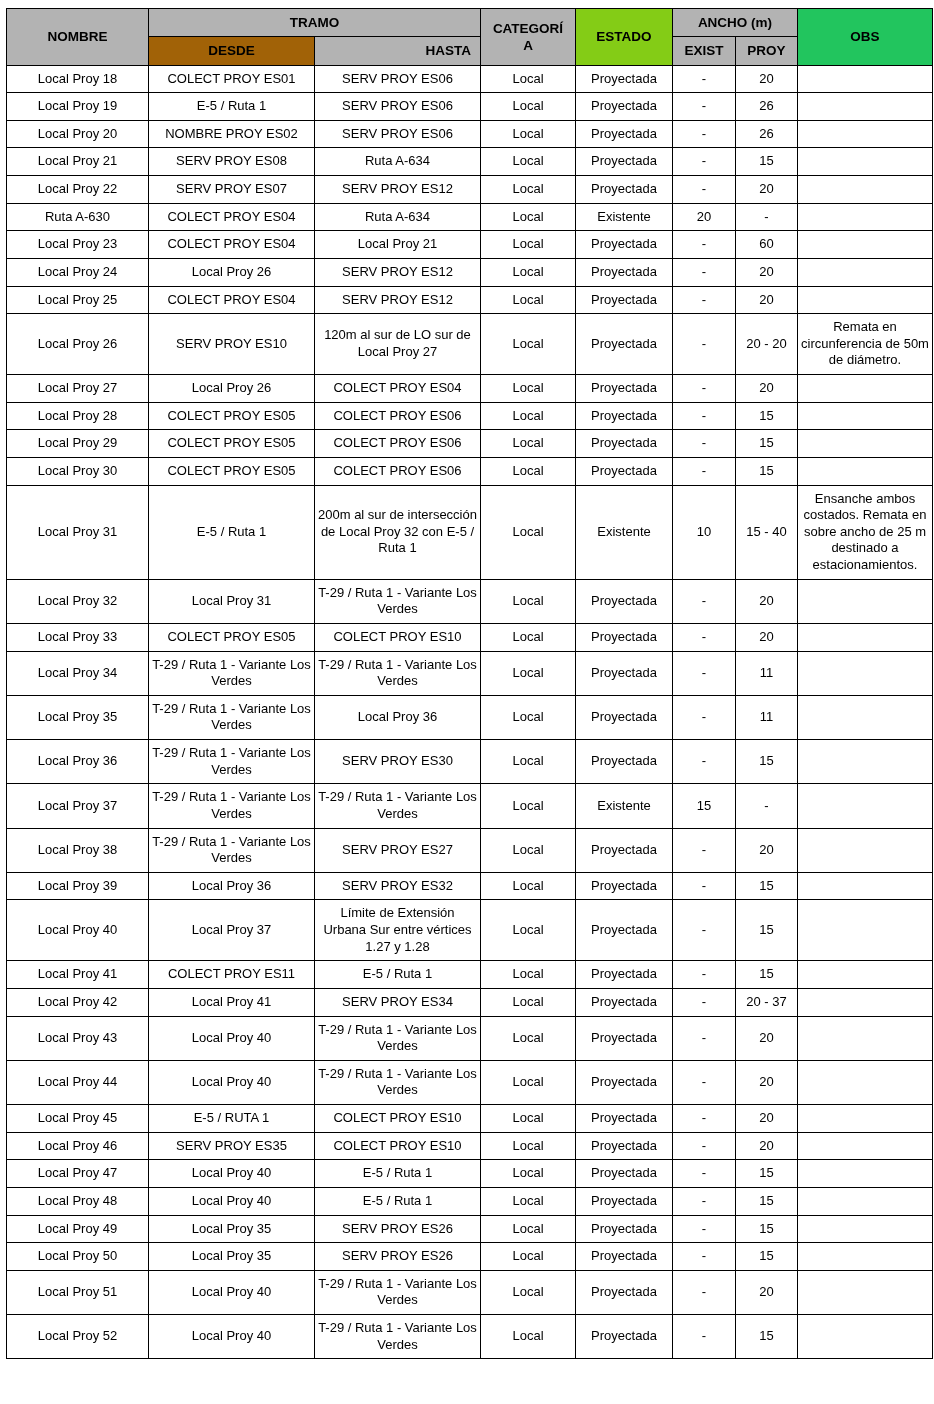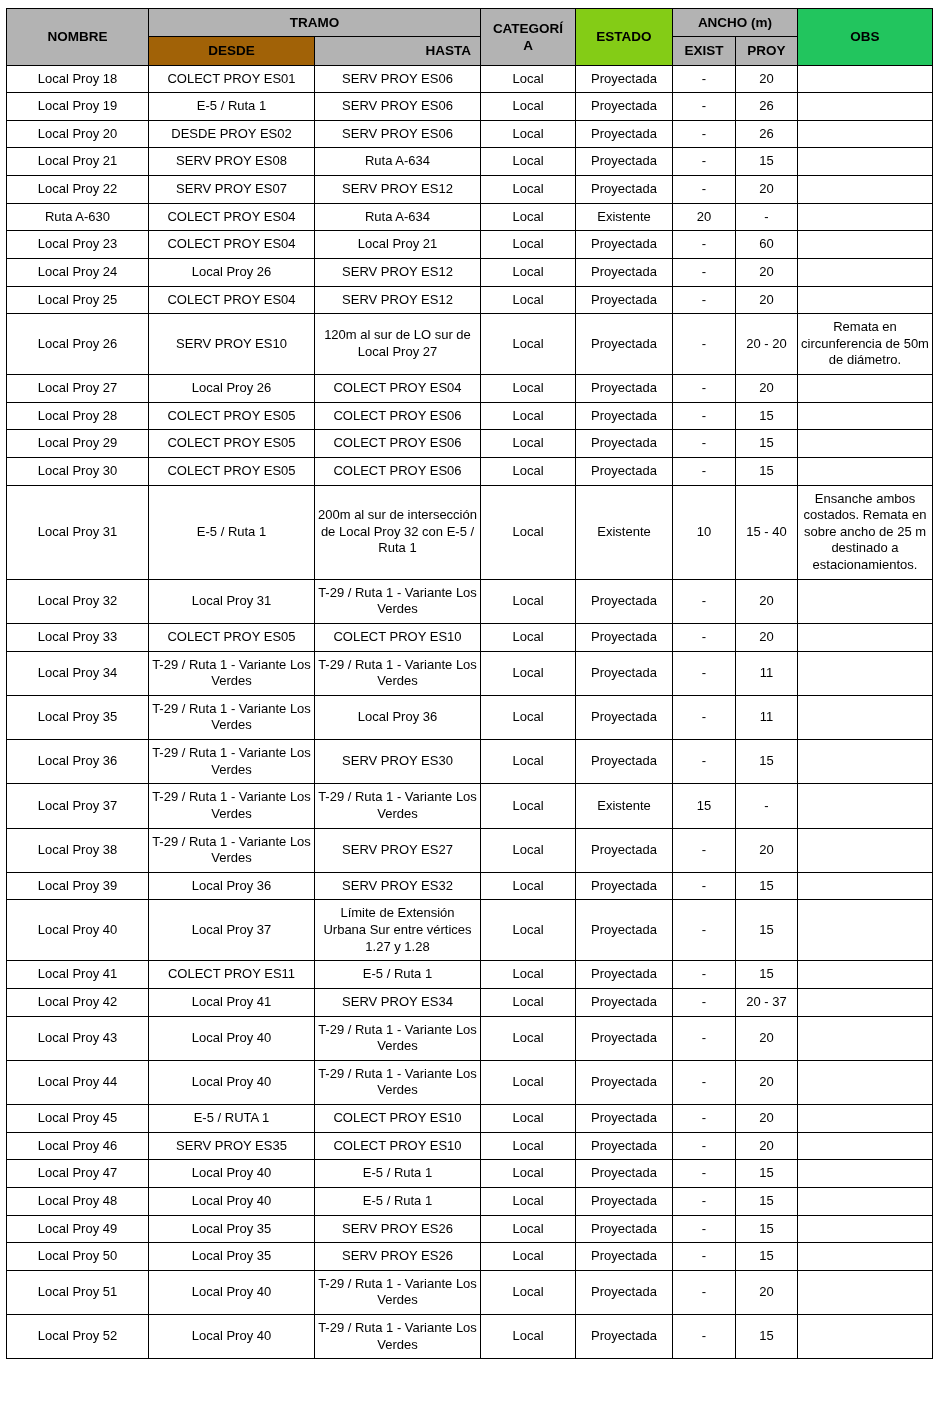--- a/index.html
+++ b/index.html
@@ -94,21 +94,21 @@
           <td>E-5 / Ruta 1</td>
           <td>SERV PROY ES06</td>
           <td>Local</td>
           <td>Proyectada</td>
           <td>-</td>
           <td>26</td>
           <td></td>
         </tr>
         <tr>
           <td>Local Proy 20</td>
-          <td>DESDE PROY ES02</td>
+          <td>NOMBRE PROY ES02</td>
           <td>SERV PROY ES06</td>
           <td>Local</td>
           <td>Proyectada</td>
           <td>-</td>
           <td>26</td>
           <td></td>
         </tr>
         <tr>
           <td>Local Proy 21</td>
           <td>SERV PROY ES08</td>

